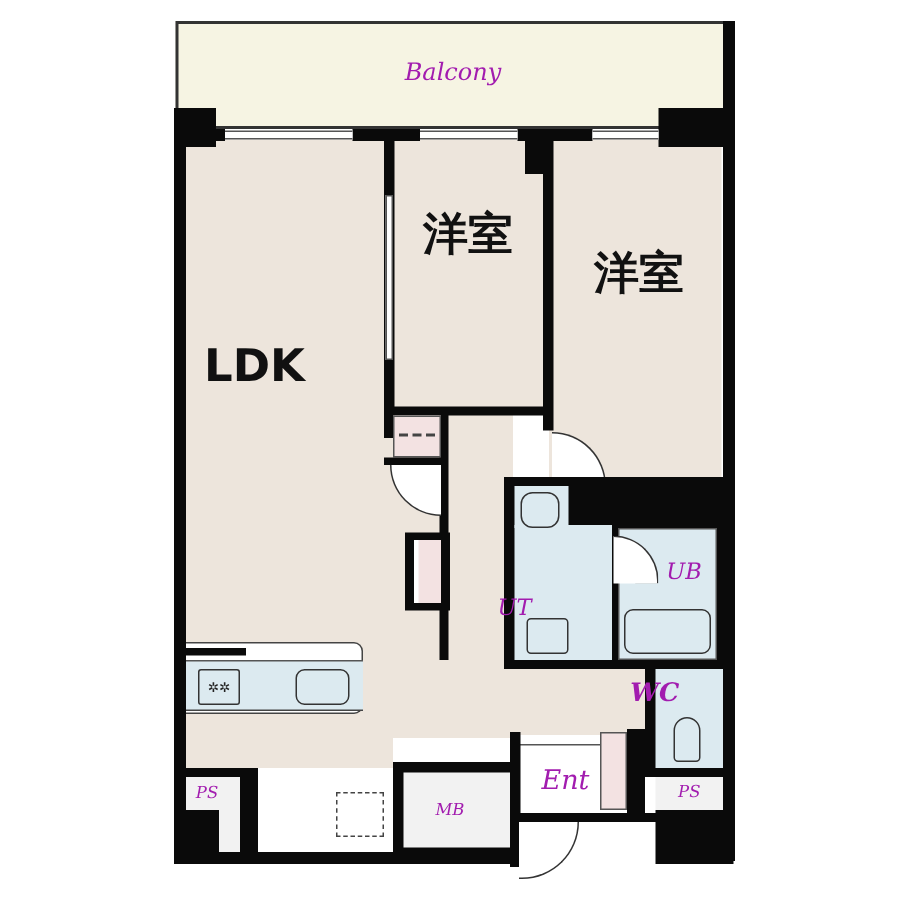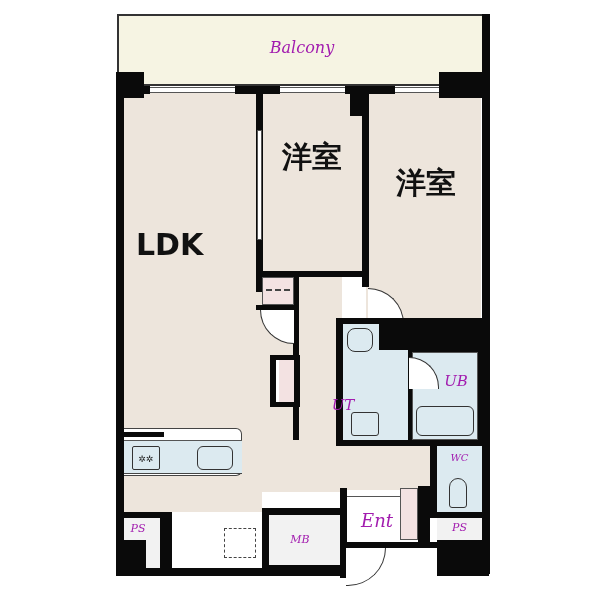--- a/index.html
+++ b/index.html
@@ -76,21 +76,21 @@
 <div class="abs label-serif" style="left:323px;top:372px;width:40px;text-align:center;font-size:15px;margin-top:24px;">UT</div>
 <div class="abs fixture" style="left:351px;top:412px;width:28px;height:24px;border-radius:3px;"></div>
 
 <div class="abs room-blue" style="left:412px;top:352px;width:66px;height:88px;border:1px solid #555;"></div>
 <div class="abs" style="left:409px;top:357px;width:30px;height:32px;border-top:1.5px solid #333;border-right:1.5px solid #333;border-top-right-radius:30px;background:#fff;"></div>
 <div class="abs label-serif" style="left:436px;top:372px;width:40px;text-align:center;font-size:15px;">UB</div>
 <div class="abs fixture" style="left:416px;top:406px;width:58px;height:30px;"></div>
 
 <div class="abs wall" style="left:430px;top:446px;width:52px;height:72px;"></div>
 <div class="abs room-blue" style="left:437px;top:446px;width:45px;height:66px;"></div>
-<div class="abs label-serif" style="left:437px;top:452px;width:45px;text-align:center;font-size:10px;">WC</div>
+<div class="abs label-serif" style="left:414px;top:452px;width:45px;text-align:center;font-size:17px;font-weight:bold;">WC</div>
 <div class="abs fixture" style="left:449px;top:478px;width:18px;height:30px;border-radius:9px 9px 3px 3px;"></div>
 
 <div class="abs room-grey" style="left:437px;top:518px;width:45px;height:22px;">
   <div class="abs label-serif" style="left:0;top:3px;width:100%;text-align:center;font-size:11px;">PS</div>
 </div>
 <div class="abs wall" style="left:437px;top:540px;width:52px;height:36px;"></div>
 
 <div class="abs room-white" style="left:346px;top:496px;width:62px;height:48px;border-top:1px solid #555;"></div>
 <div class="abs label-serif" style="left:346px;top:510px;width:62px;text-align:center;font-size:18px;">Ent</div>
 <div class="abs wall" style="left:340px;top:488px;width:7px;height:90px;"></div>

